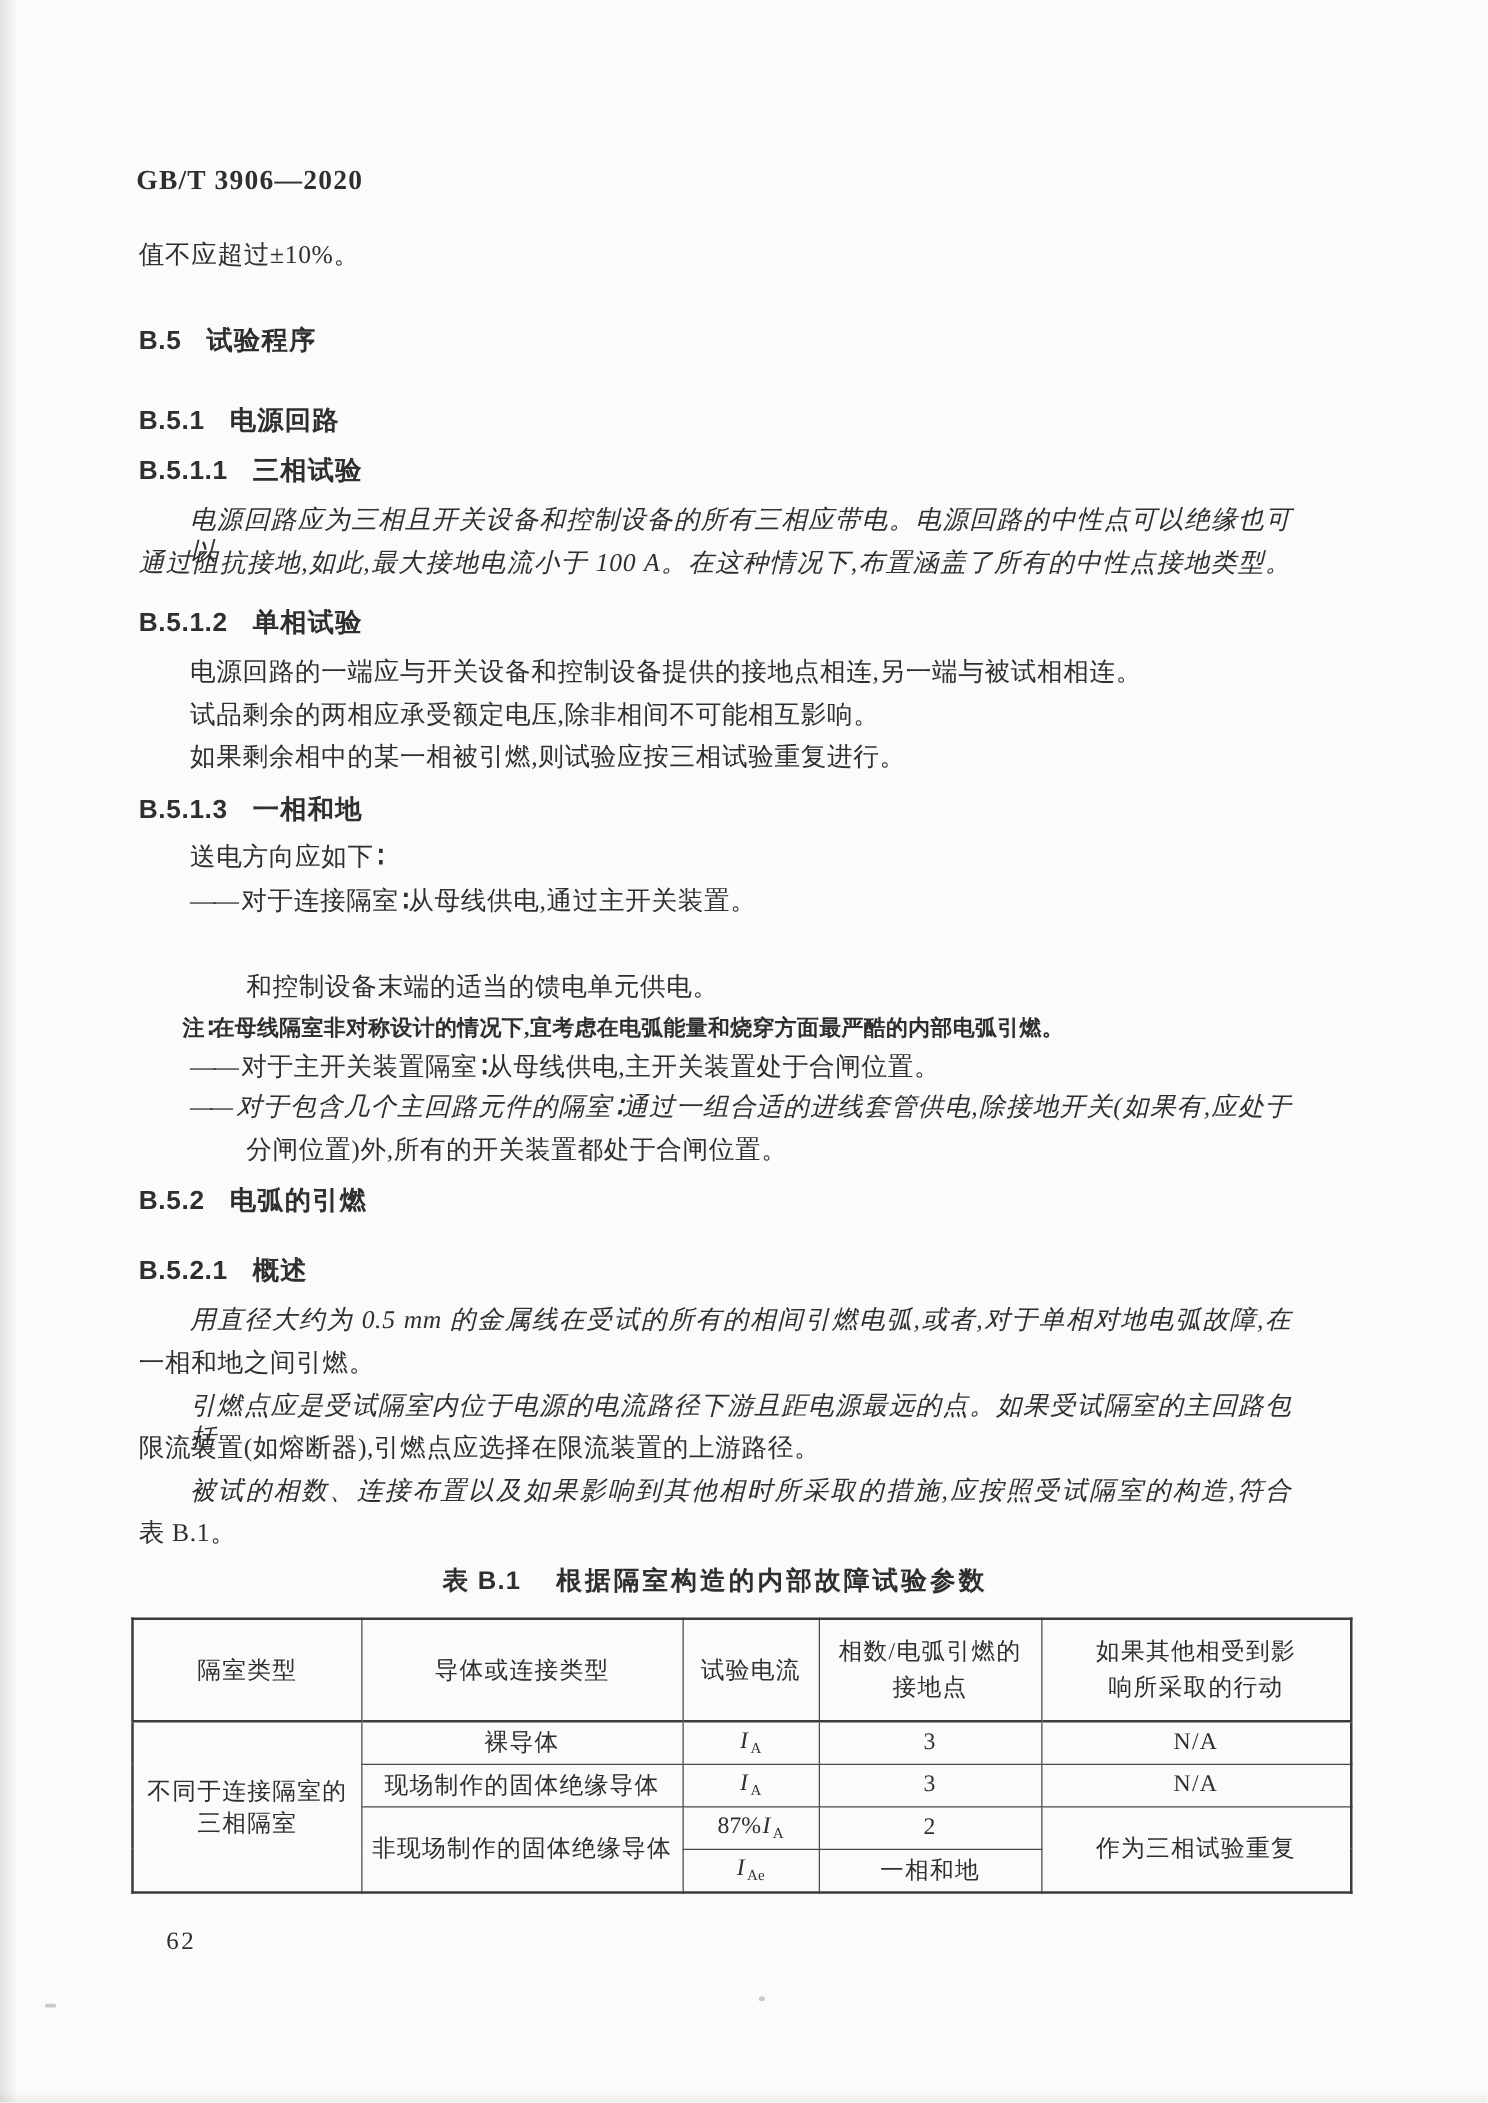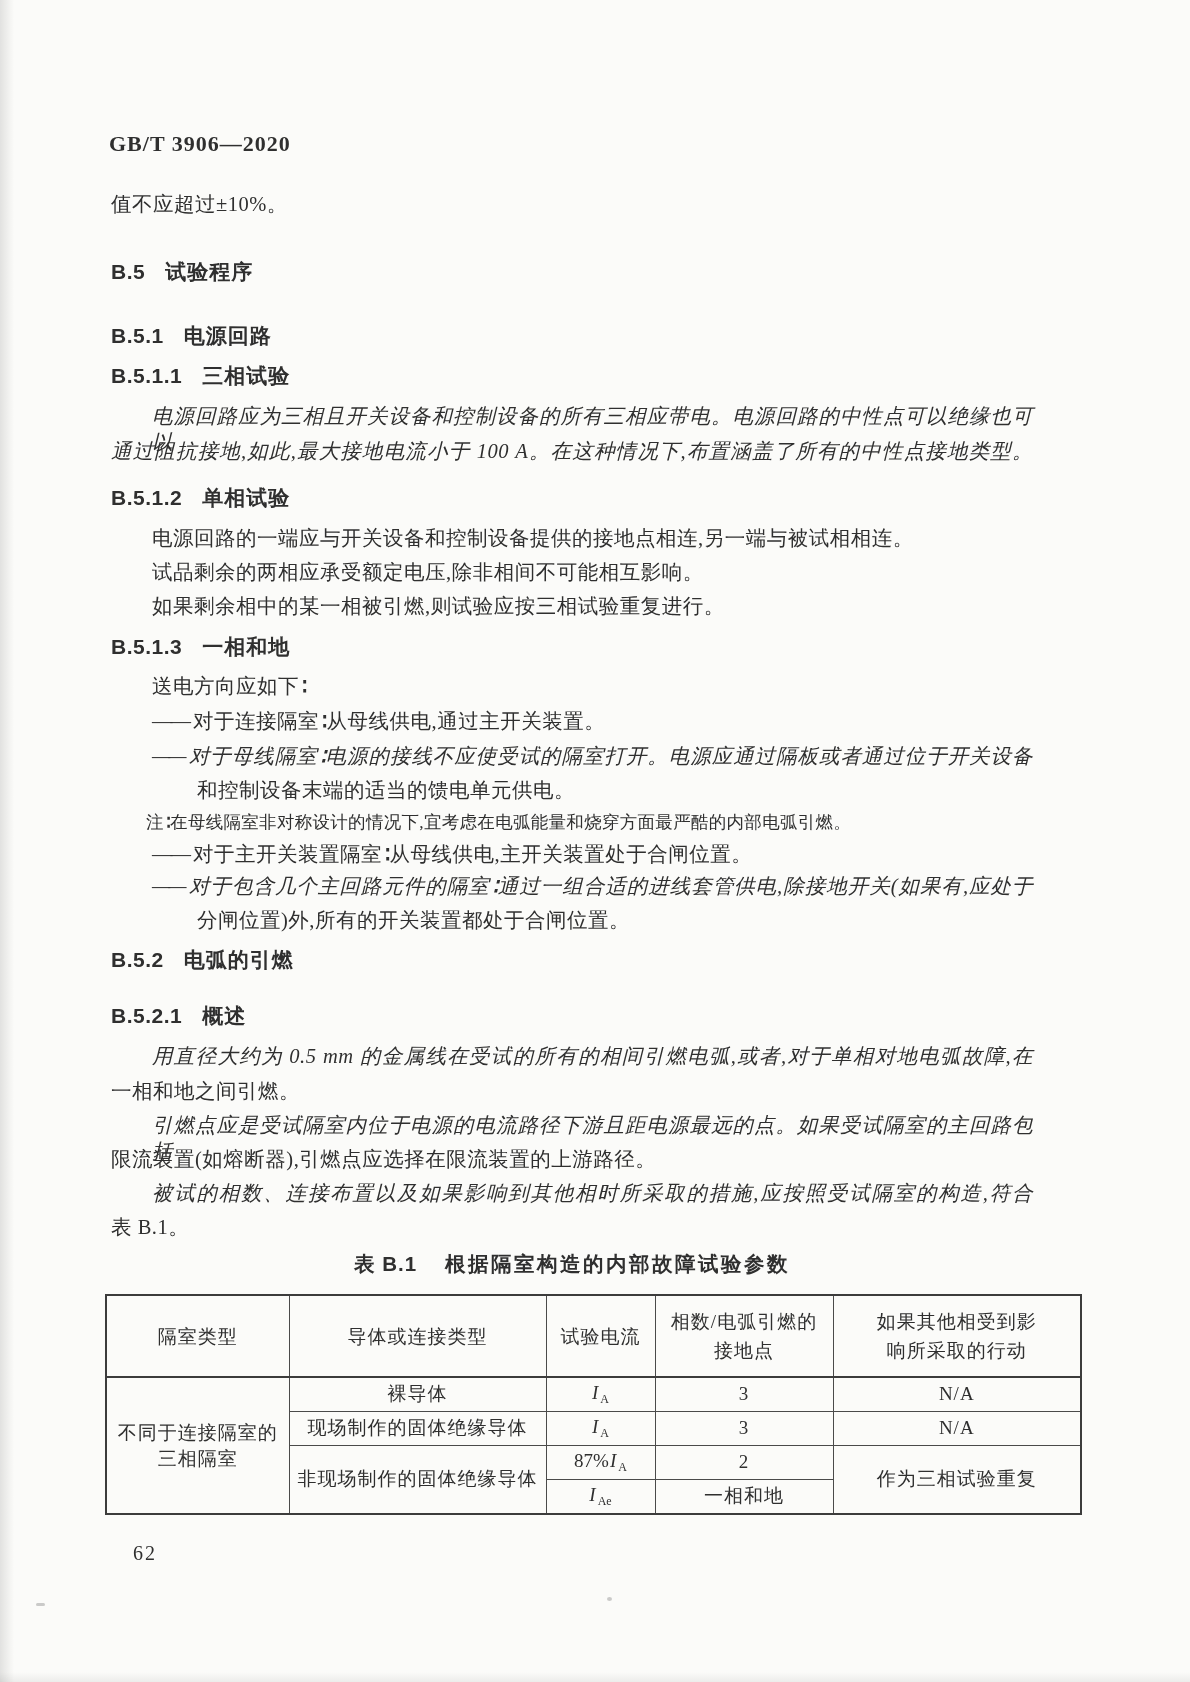--- a/index.html
+++ b/index.html
@@ -37,21 +37,21 @@
   .h .hnum{ margin-right:20px; letter-spacing:0.5px; }
 
   .line{
     left:111px; width:922px; box-sizing:border-box;
     font-size:20.5px; line-height:26px; letter-spacing:0.5px;
     white-space:normal;
   }
   .ind  { padding-left:41px; }   
   .cont { padding-left:86px; }   
   .j    { text-align:justify; text-align-last:justify;font-style:italic; }
-  .note { padding-left:35px; font-size:17.5px; letter-spacing:0.3px; }
+  .note { padding-left:35px; font-size:17.5px; letter-spacing:0.3px;font-weight:bold; }
   .dash { letter-spacing:-2px; margin-right:4px; }
 
   .tbl-title{
     left:111px; width:922px; text-align:center;
     font-family:"Liberation Sans","DejaVu Sans",sans-serif;
     font-weight:bold; font-size:20.5px; letter-spacing:2.5px;
   }
   .tbl-title .tlabel{ margin-right:28px; letter-spacing:1px; }
 
   table.tbl{
@@ -102,21 +102,20 @@
   <div class="line ind abs" style="top:525px">电源回路的一端应与开关设备和控制设备提供的接地点相连,另一端与被试相相连。</div>
   <div class="line ind abs" style="top:559px">试品剩余的两相应承受额定电压,除非相间不可能相互影响。</div>
   <div class="line ind abs" style="top:593px">如果剩余相中的某一相被引燃,则试验应按三相试验重复进行。</div>
 
   <div class="h abs" style="top:633px"><span class="hnum">B.5.1.3</span><span>一相和地</span></div>
 
   <div class="line ind abs" style="top:708px"><span class="dash">——</span><span>对于连接隔室∶从母线供电,通过主开关装置。</span></div>
 
   <div class="line ind abs" style="top:673px">送电方向应如下∶</div>
 
-  <div class="line ind j abs" style="top:743px"><span class="dash">——</span><span>对于母线隔室∶电源的接线不应使受试的隔室打开。电源应通过隔板或者通过位于开关设备</span></div>
   <div class="line cont abs" style="top:777px">和控制设备末端的适当的馈电单元供电。</div>
 
   <div class="line note abs" style="top:809px">注∶在母线隔室非对称设计的情况下,宜考虑在电弧能量和烧穿方面最严酷的内部电弧引燃。</div>
 
   <div class="line ind abs" style="top:841px"><span class="dash">——</span><span>对于主开关装置隔室∶从母线供电,主开关装置处于合闸位置。</span></div>
 
   <div class="line ind j abs" style="top:873px"><span class="dash">——</span><span>对于包含几个主回路元件的隔室∶通过一组合适的进线套管供电,除接地开关(如果有,应处于</span></div>
   <div class="line cont abs" style="top:907px">分闸位置)外,所有的开关装置都处于合闸位置。</div>
 
   <div class="h abs" style="top:946px"><span class="hnum">B.5.2</span><span>电弧的引燃</span></div>

